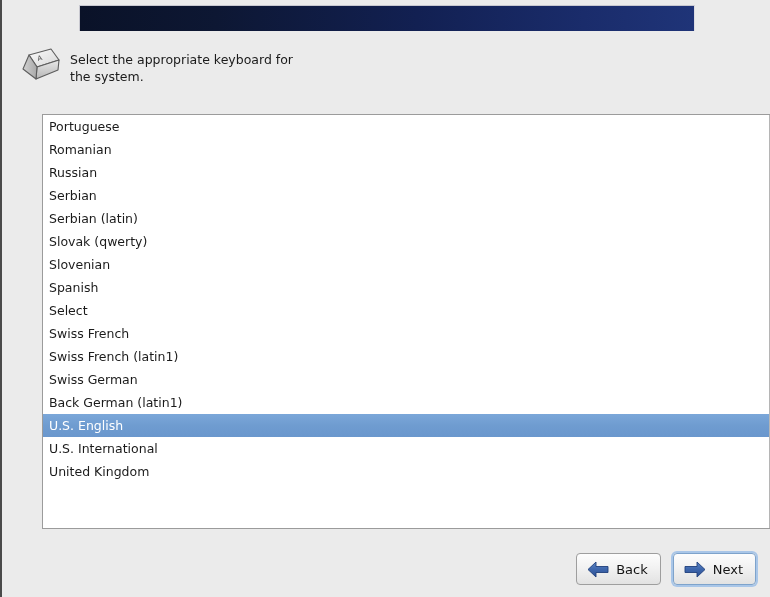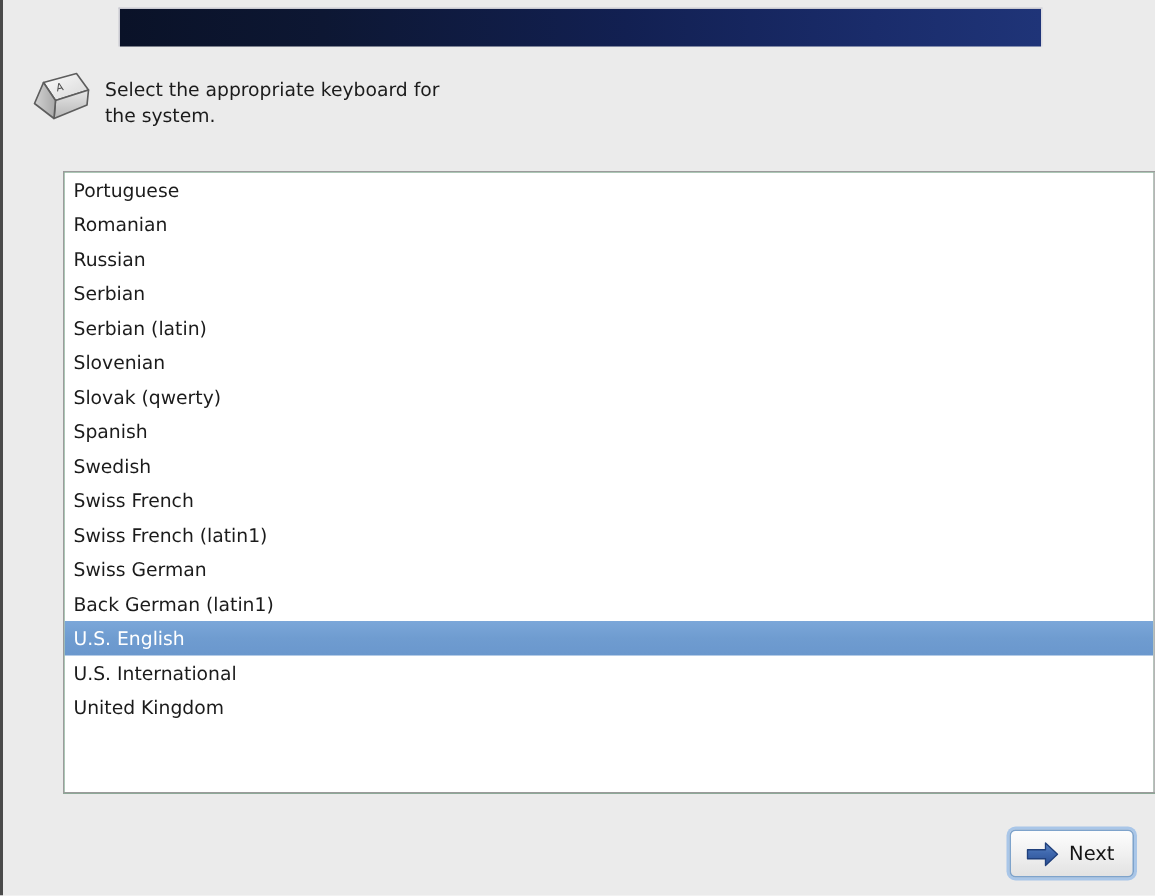--- a/index.html
+++ b/index.html
@@ -237,24 +237,24 @@
 the system.</div>
   </div>
 
   <div class="listbox-wrap">
     <div class="list-area">
         <div class="list-row">Portuguese</div>
         <div class="list-row">Romanian</div>
         <div class="list-row">Russian</div>
         <div class="list-row">Serbian</div>
         <div class="list-row">Serbian (latin)</div>
+        <div class="list-row">Slovak (qwerty)</div>
         <div class="list-row">Slovenian</div>
-        <div class="list-row">Slovak (qwerty)</div>
         <div class="list-row">Spanish</div>
-        <div class="list-row">Swedish</div>
+        <div class="list-row">Select</div>
         <div class="list-row">Swiss French</div>
         <div class="list-row">Swiss French (latin1)</div>
         <div class="list-row">Swiss German</div>
         <div class="list-row">Back German (latin1)</div>
         <div class="list-row selected">U.S. English</div>
         <div class="list-row">U.S. International</div>
         <div class="list-row">United Kingdom</div>
       </div>
 
     <div class="scrollbar">
@@ -270,20 +270,33 @@
           </div>
         </div>
       </div>
       <div class="sb-btn down">
         <span class="arrow-glyph down"></span>
       </div>
     </div>
   </div>
 
   <div class="buttons">
+    <div class="btn">
+      <svg width="22" height="17" viewBox="0 0 22 17">
+        <defs>
+          <linearGradient id="bkArrow" x1="0" y1="0" x2="0" y2="1">
+            <stop offset="0%" stop-color="#5d86c4"></stop>
+            <stop offset="45%" stop-color="#3f68ae"></stop>
+            <stop offset="100%" stop-color="#2c4f93"></stop>
+          </linearGradient>
+        </defs>
+        <polygon points="1,8.5 9,1 9,5.5 21,5.5 21,11.5 9,11.5 9,16" fill="url(#bkArrow)" stroke="#20407c" stroke-width="0.9" stroke-linejoin="round"></polygon>
+      </svg>
+      <span class="btn-label">Back</span>
+    </div>
     <div class="btn focused">
       <svg width="22" height="17" viewBox="0 0 22 17">
         <defs>
           <linearGradient id="nxArrow" x1="0" y1="0" x2="0" y2="1">
             <stop offset="0%" stop-color="#5d86c4"></stop>
             <stop offset="45%" stop-color="#3f68ae"></stop>
             <stop offset="100%" stop-color="#2c4f93"></stop>
           </linearGradient>
         </defs>
         <polygon points="21,8.5 13,1 13,5.5 1,5.5 1,11.5 13,11.5 13,16" fill="url(#nxArrow)" stroke="#20407c" stroke-width="0.9" stroke-linejoin="round"></polygon>

